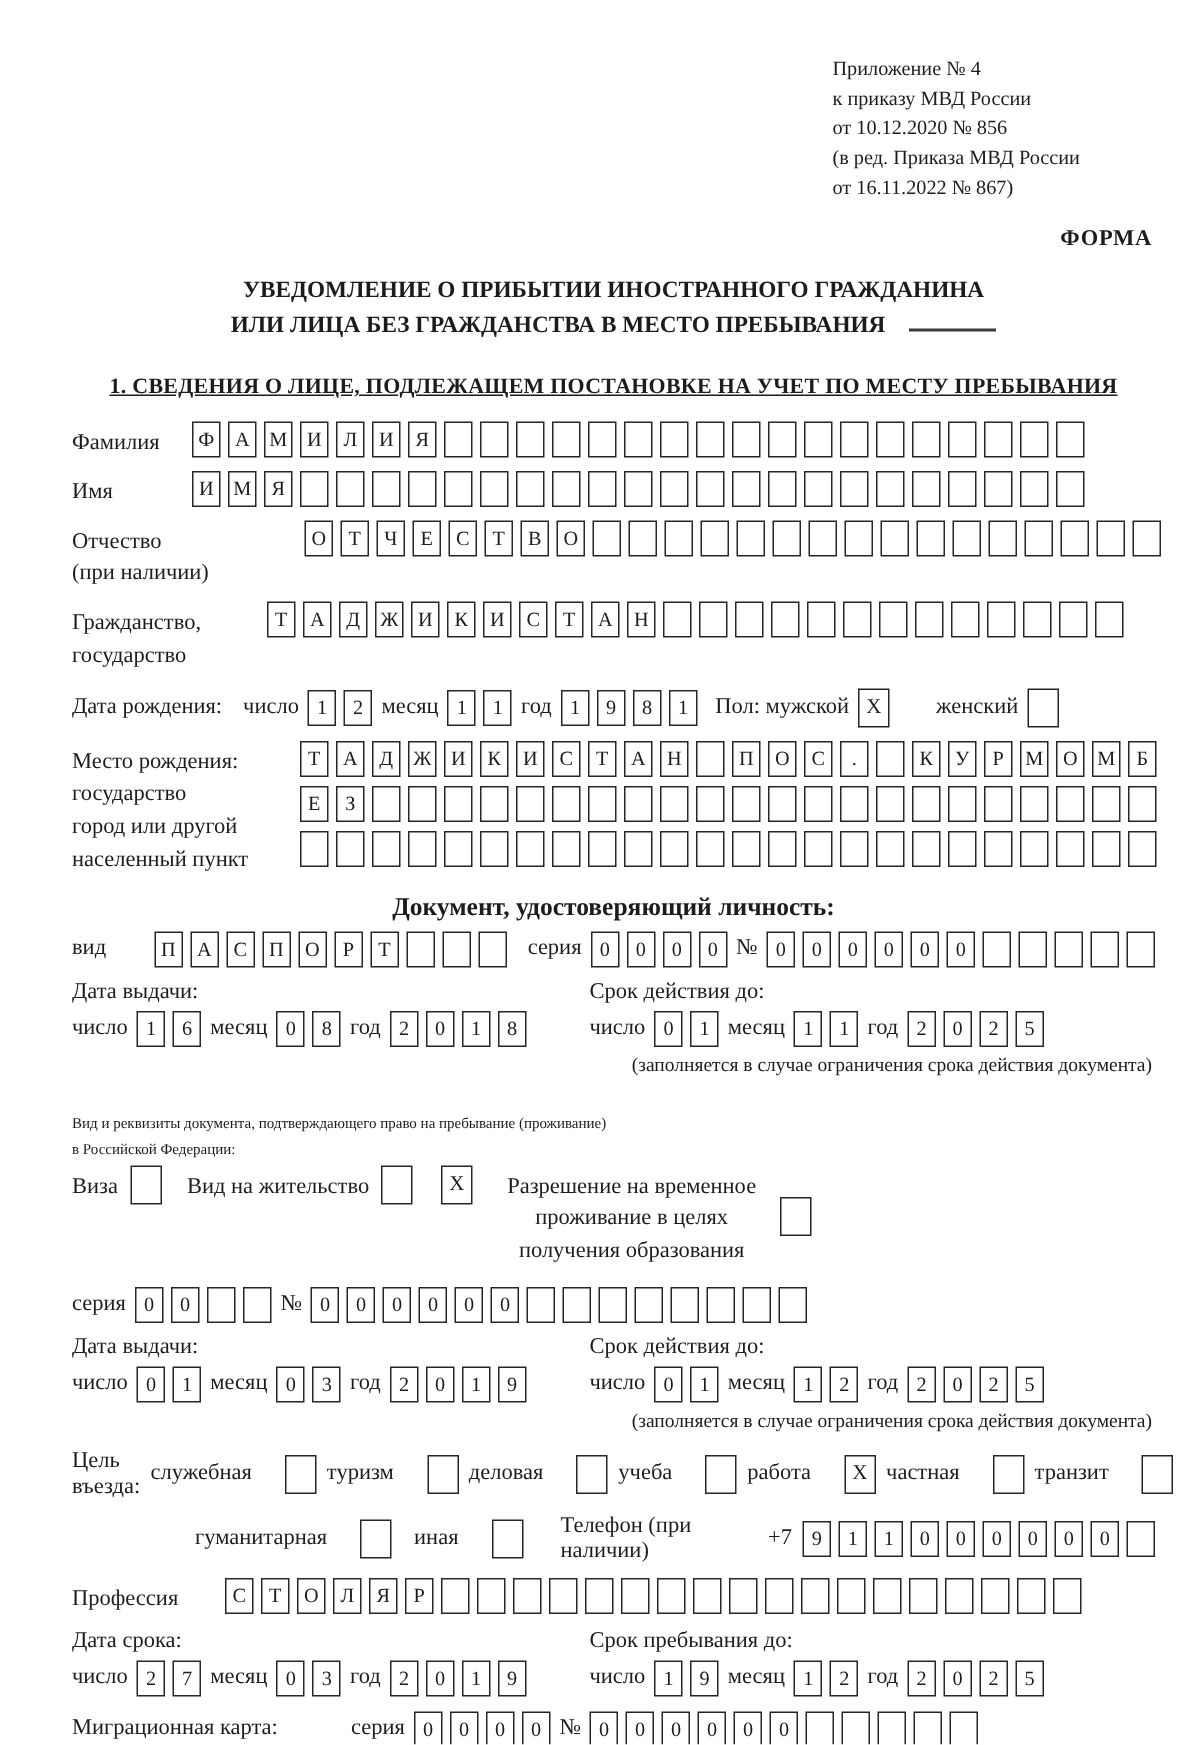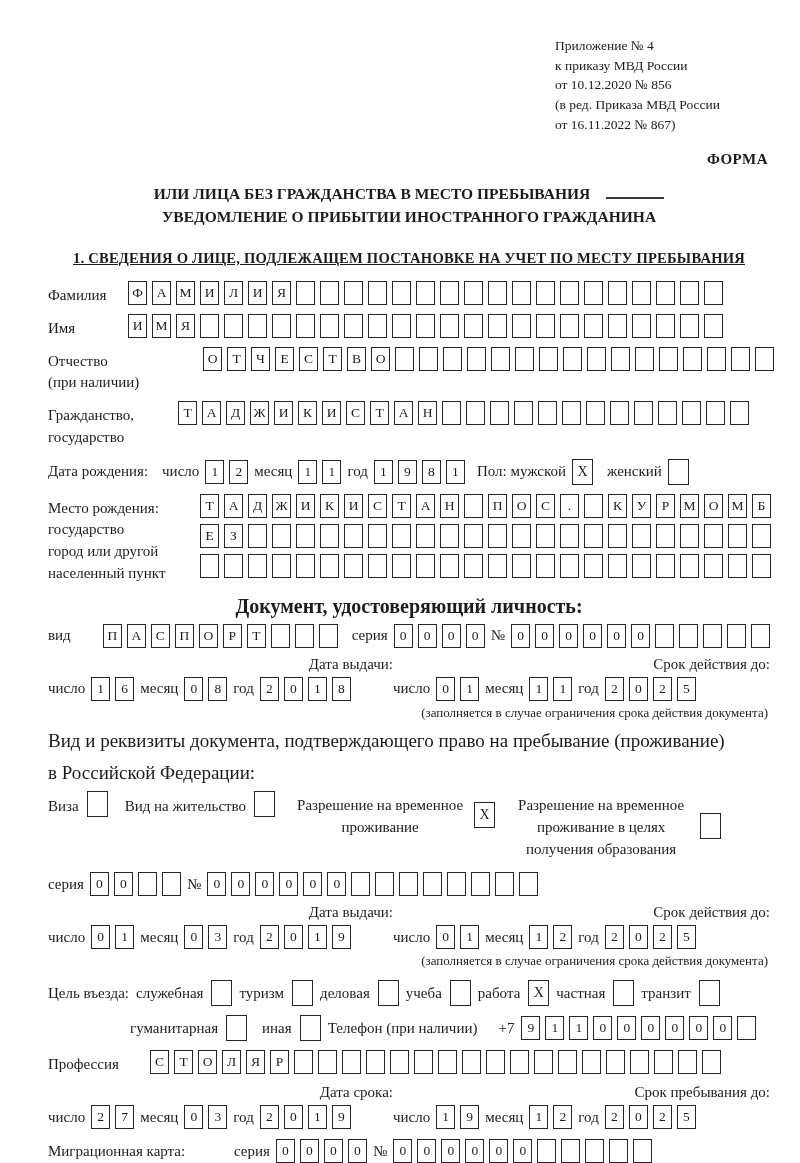--- a/index.html
+++ b/index.html
@@ -18,53 +18,53 @@
 
   .row { display:flex; align-items:flex-start; margin-top:7px; }
   .lbl { font-size:15px; padding-top:4px; flex:0 0 auto; line-height:1.45; }
   .w80{width:80px}.w155{width:155px}.w130{width:130px}.w152{width:152px}.w102{width:102px}.w67{width:67px}.w160{width:160px}
   .cells { display:inline-flex; gap:5px; flex:0 0 auto; }
   .cell { width:19px; height:24px; border:1.5px solid #262626; font-size:13.5px; text-align:center;
           line-height:21px; display:inline-block; flex:0 0 auto; background:#fff; }
   .cb .cell { width:21px; height:26px; font-size:14px; line-height:23px; }
   .stack { display:flex; flex-direction:column; gap:6px; }
   .inline { display:flex; align-items:center; gap:6px; font-size:15px; flex-wrap:nowrap; }
-  .doc-heading { text-align:center; font-weight:bold; font-size:20px; margin-top:10px; }
+  .doc-heading { text-align:center; font-weight:bold; font-size:17px; margin-top:10px; }
   .dates { display:flex; margin-top:8px; }
   .datecol-l { width:345px; }
   .datecol-r { flex:1; }
-  .datehead { text-align:right; font-size:15px; margin-bottom:4px; }
+  .datehead { text-align:left; font-size:15px; margin-bottom:4px; }
   .dateline { display:flex; align-items:center; gap:6px; font-size:15px; }
   .note { font-size:13px; text-align:right; margin-top:4px; padding-right:2px; }
-  .para { font-size:19px; margin-top:4px; line-height:1.7; }
+  .para { font-size:10px; margin-top:23px; line-height:1.7; }
   .optrow { display:flex; align-items:flex-start; gap:9px; margin-top:8px; font-size:15px; }
   .opt { display:flex; align-items:center; gap:8px; }
   .opt .olabel { padding-top:4px; }
   .opt .ctr { text-align:center; line-height:1.45; }
   .wo168 { width:172px; } .wo182 { width:182px; }
   .prow { display:flex; align-items:center; gap:7px; margin-top:9px; font-size:15px; }
-  .pair { display:flex; align-items:center; gap:8px; }
+  .pair { display:flex; align-items:center; gap:22px; }
 </style>
 </head>
 <body>
 
 <div class="page">
 
   <div class="top-right">
       <div class="line">Приложение № 4</div>
       <div class="line">к приказу МВД России</div>
       <div class="line">от 10.12.2020 № 856</div>
       <div class="line">(в ред. Приказа МВД России</div>
       <div class="line">от 16.11.2022 № 867)</div>
     </div>
   <div class="forma">ФОРМА</div>
 
   <div class="title">
+    <div>УВЕДОМЛЕНИЕ О ПРИБЫТИИ ИНОСТРАННОГО ГРАЖДАНИНА</div>
     <div><span>ИЛИ ЛИЦА БЕЗ ГРАЖДАНСТВА В МЕСТО ПРЕБЫВАНИЯ</span><span class="blank"></span></div>
-    <div>УВЕДОМЛЕНИЕ О ПРИБЫТИИ ИНОСТРАННОГО ГРАЖДАНИНА</div>
   </div>
 
   <div class="sec-heading">1. СВЕДЕНИЯ О ЛИЦЕ, ПОДЛЕЖАЩЕМ ПОСТАНОВКЕ НА УЧЕТ ПО МЕСТУ ПРЕБЫВАНИЯ</div>
 
   <div class="row" style="margin-top:14px;">
     <div class="lbl w80">Фамилия</div>
     <div class="cells">
         <span class="cell">Ф</span>
         <span class="cell">А</span>
         <span class="cell">М</span>
@@ -206,21 +206,21 @@
     <span class="cells">
         <span class="cell">1</span>
         <span class="cell">9</span>
         <span class="cell">8</span>
         <span class="cell">1</span>
       </span>
     <span style="margin-left:6px;">Пол: мужской</span>
     <span class="cells cb">
         <span class="cell">X</span>
       </span>
-    <span style="margin-left:8px;">женский</span>
+    <span style="margin-left:25px;">женский</span>
     <span class="cells cb">
         <span class="cell"></span>
       </span>
   </div>
 
   <div class="row" style="margin-top:9px;">
     <div class="lbl w152">
         <div class="line">Место рождения:</div>
         <div class="line">государство</div>
         <div class="line">город или другой</div>
@@ -407,21 +407,20 @@
           <span class="cell"></span>
         </span>
     </div>
     <div class="opt" style="margin-left:8px;">
       <span class="olabel">Вид на жительство</span>
       <span class="cells cb">
           <span class="cell"></span>
         </span>
     </div>
     <div class="opt" style="margin-left:10px;">
-      <span class="olabel ctr wo168">Разрешение на временное проживание</span>
       <span class="cells cb">
           <span class="cell">X</span>
         </span>
     </div>
     <div class="opt" style="margin-left:6px;">
       <span class="olabel ctr wo182">Разрешение на временное проживание в целях получения образования</span>
       <span class="cells cb">
           <span class="cell"></span>
         </span>
     </div>
@@ -554,21 +553,21 @@
         <span class="cells cb">
           <span class="cell"></span>
         </span>
       </span>
     <span class="pair" style="margin-left:8px;">
         <span>иная</span>
         <span class="cells cb">
           <span class="cell"></span>
         </span>
       </span>
-    <span style="margin-left:0;">Телефон (при наличии)</span>
+    <span style="margin-left:18px;">Телефон (при наличии)</span>
     <span style="margin-left:14px;">+7</span>
     <span class="cells">
         <span class="cell">9</span>
         <span class="cell">1</span>
         <span class="cell">1</span>
         <span class="cell">0</span>
         <span class="cell">0</span>
         <span class="cell">0</span>
         <span class="cell">0</span>
         <span class="cell">0</span>

